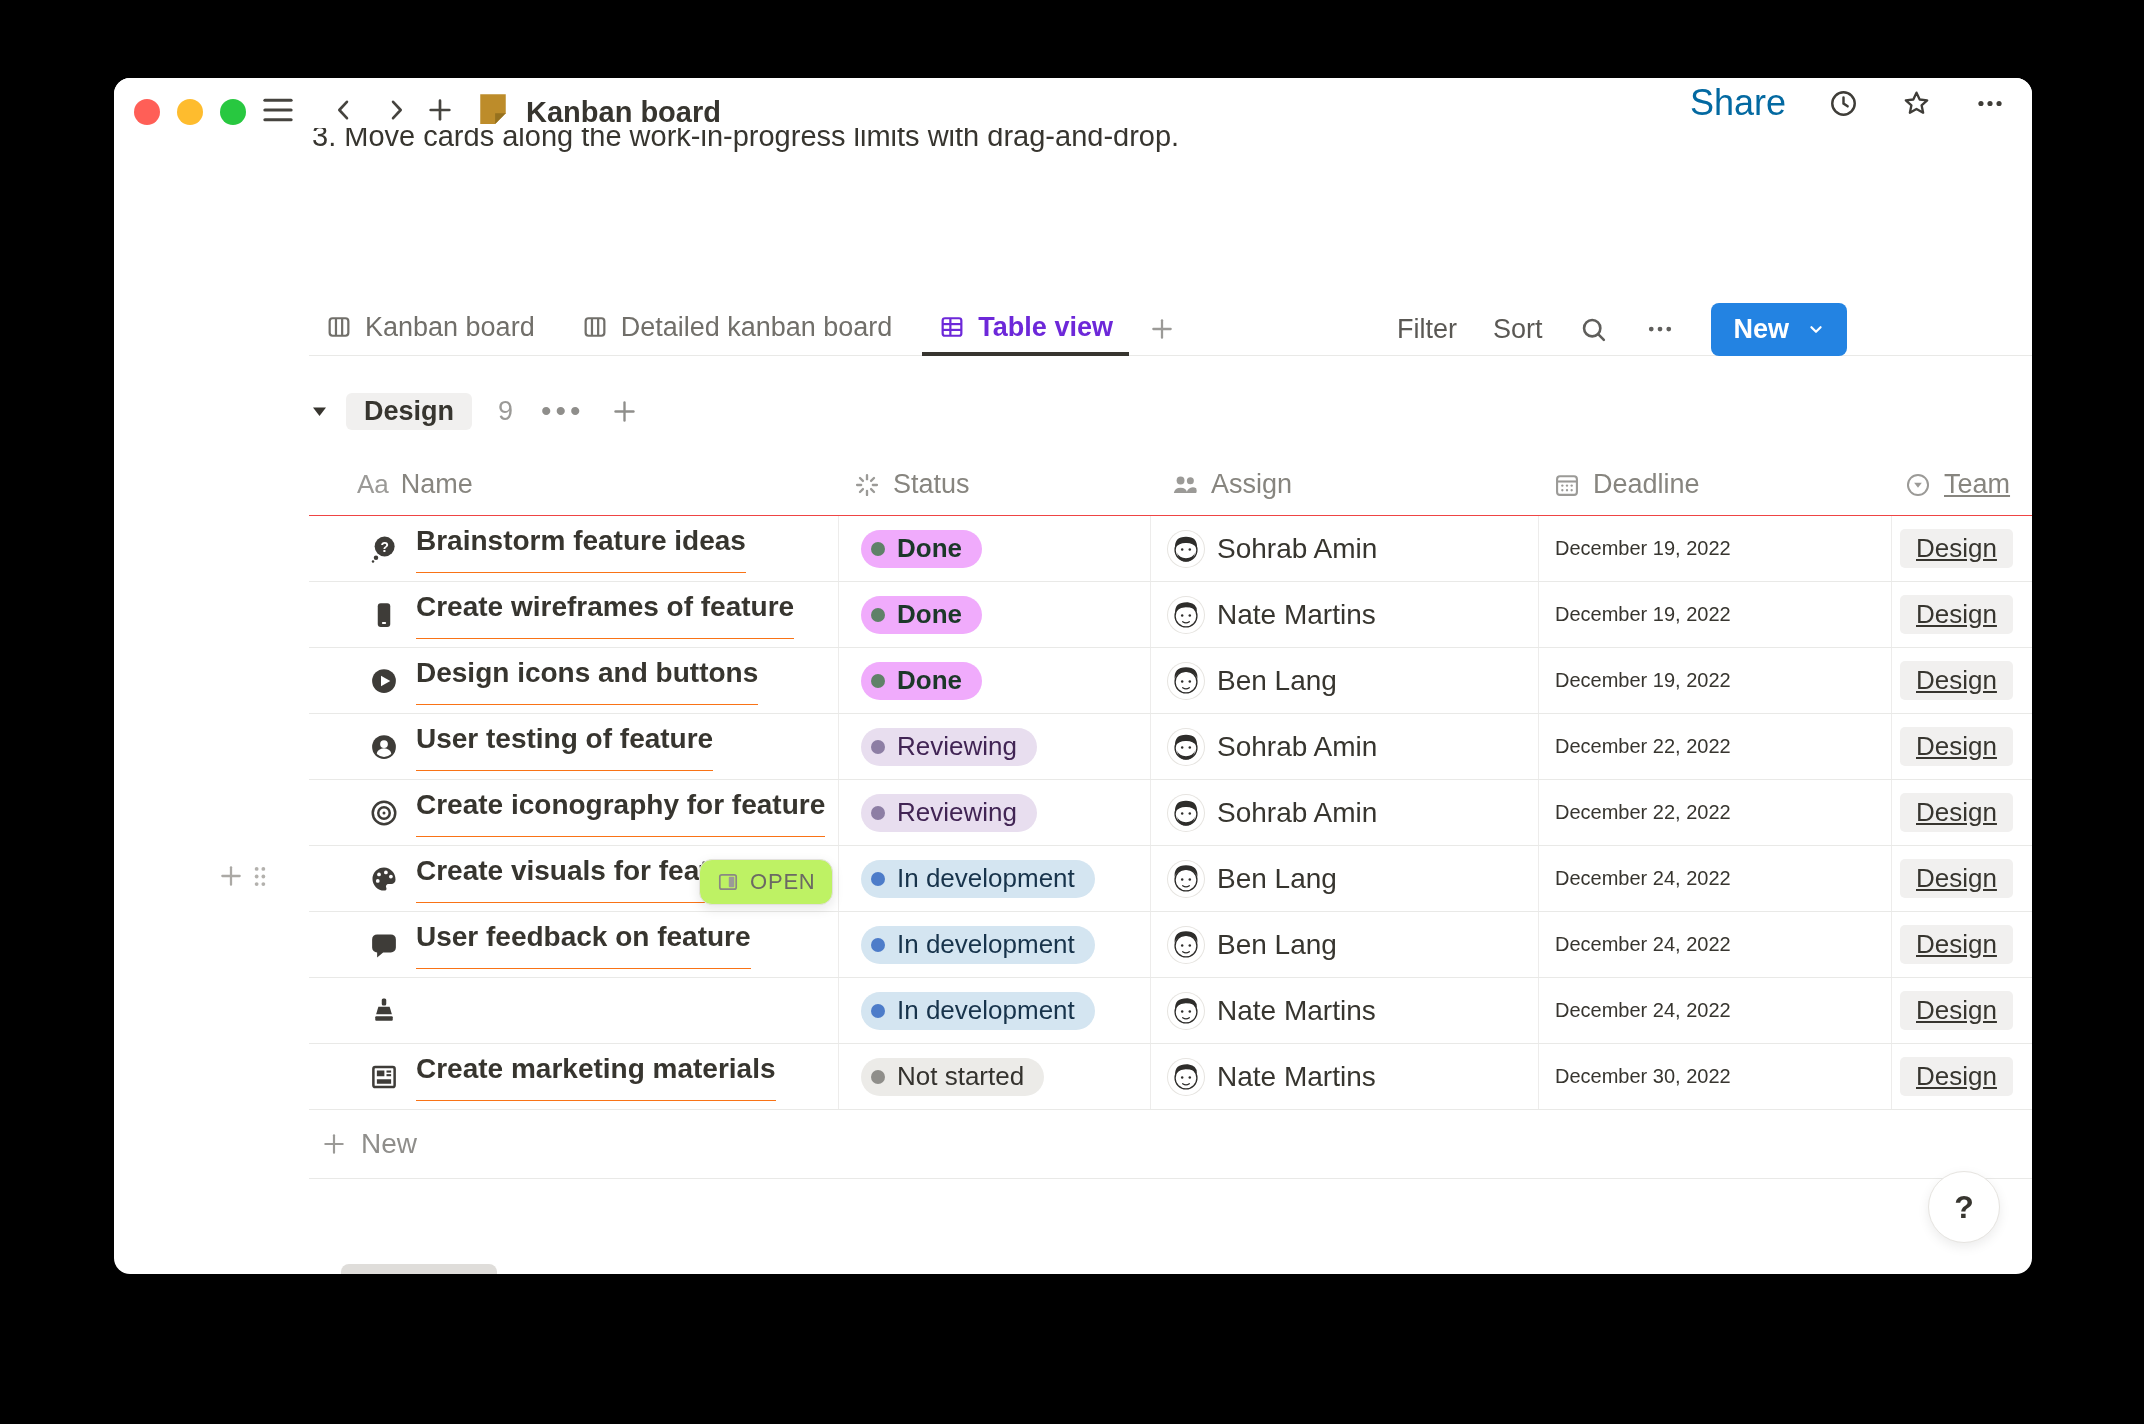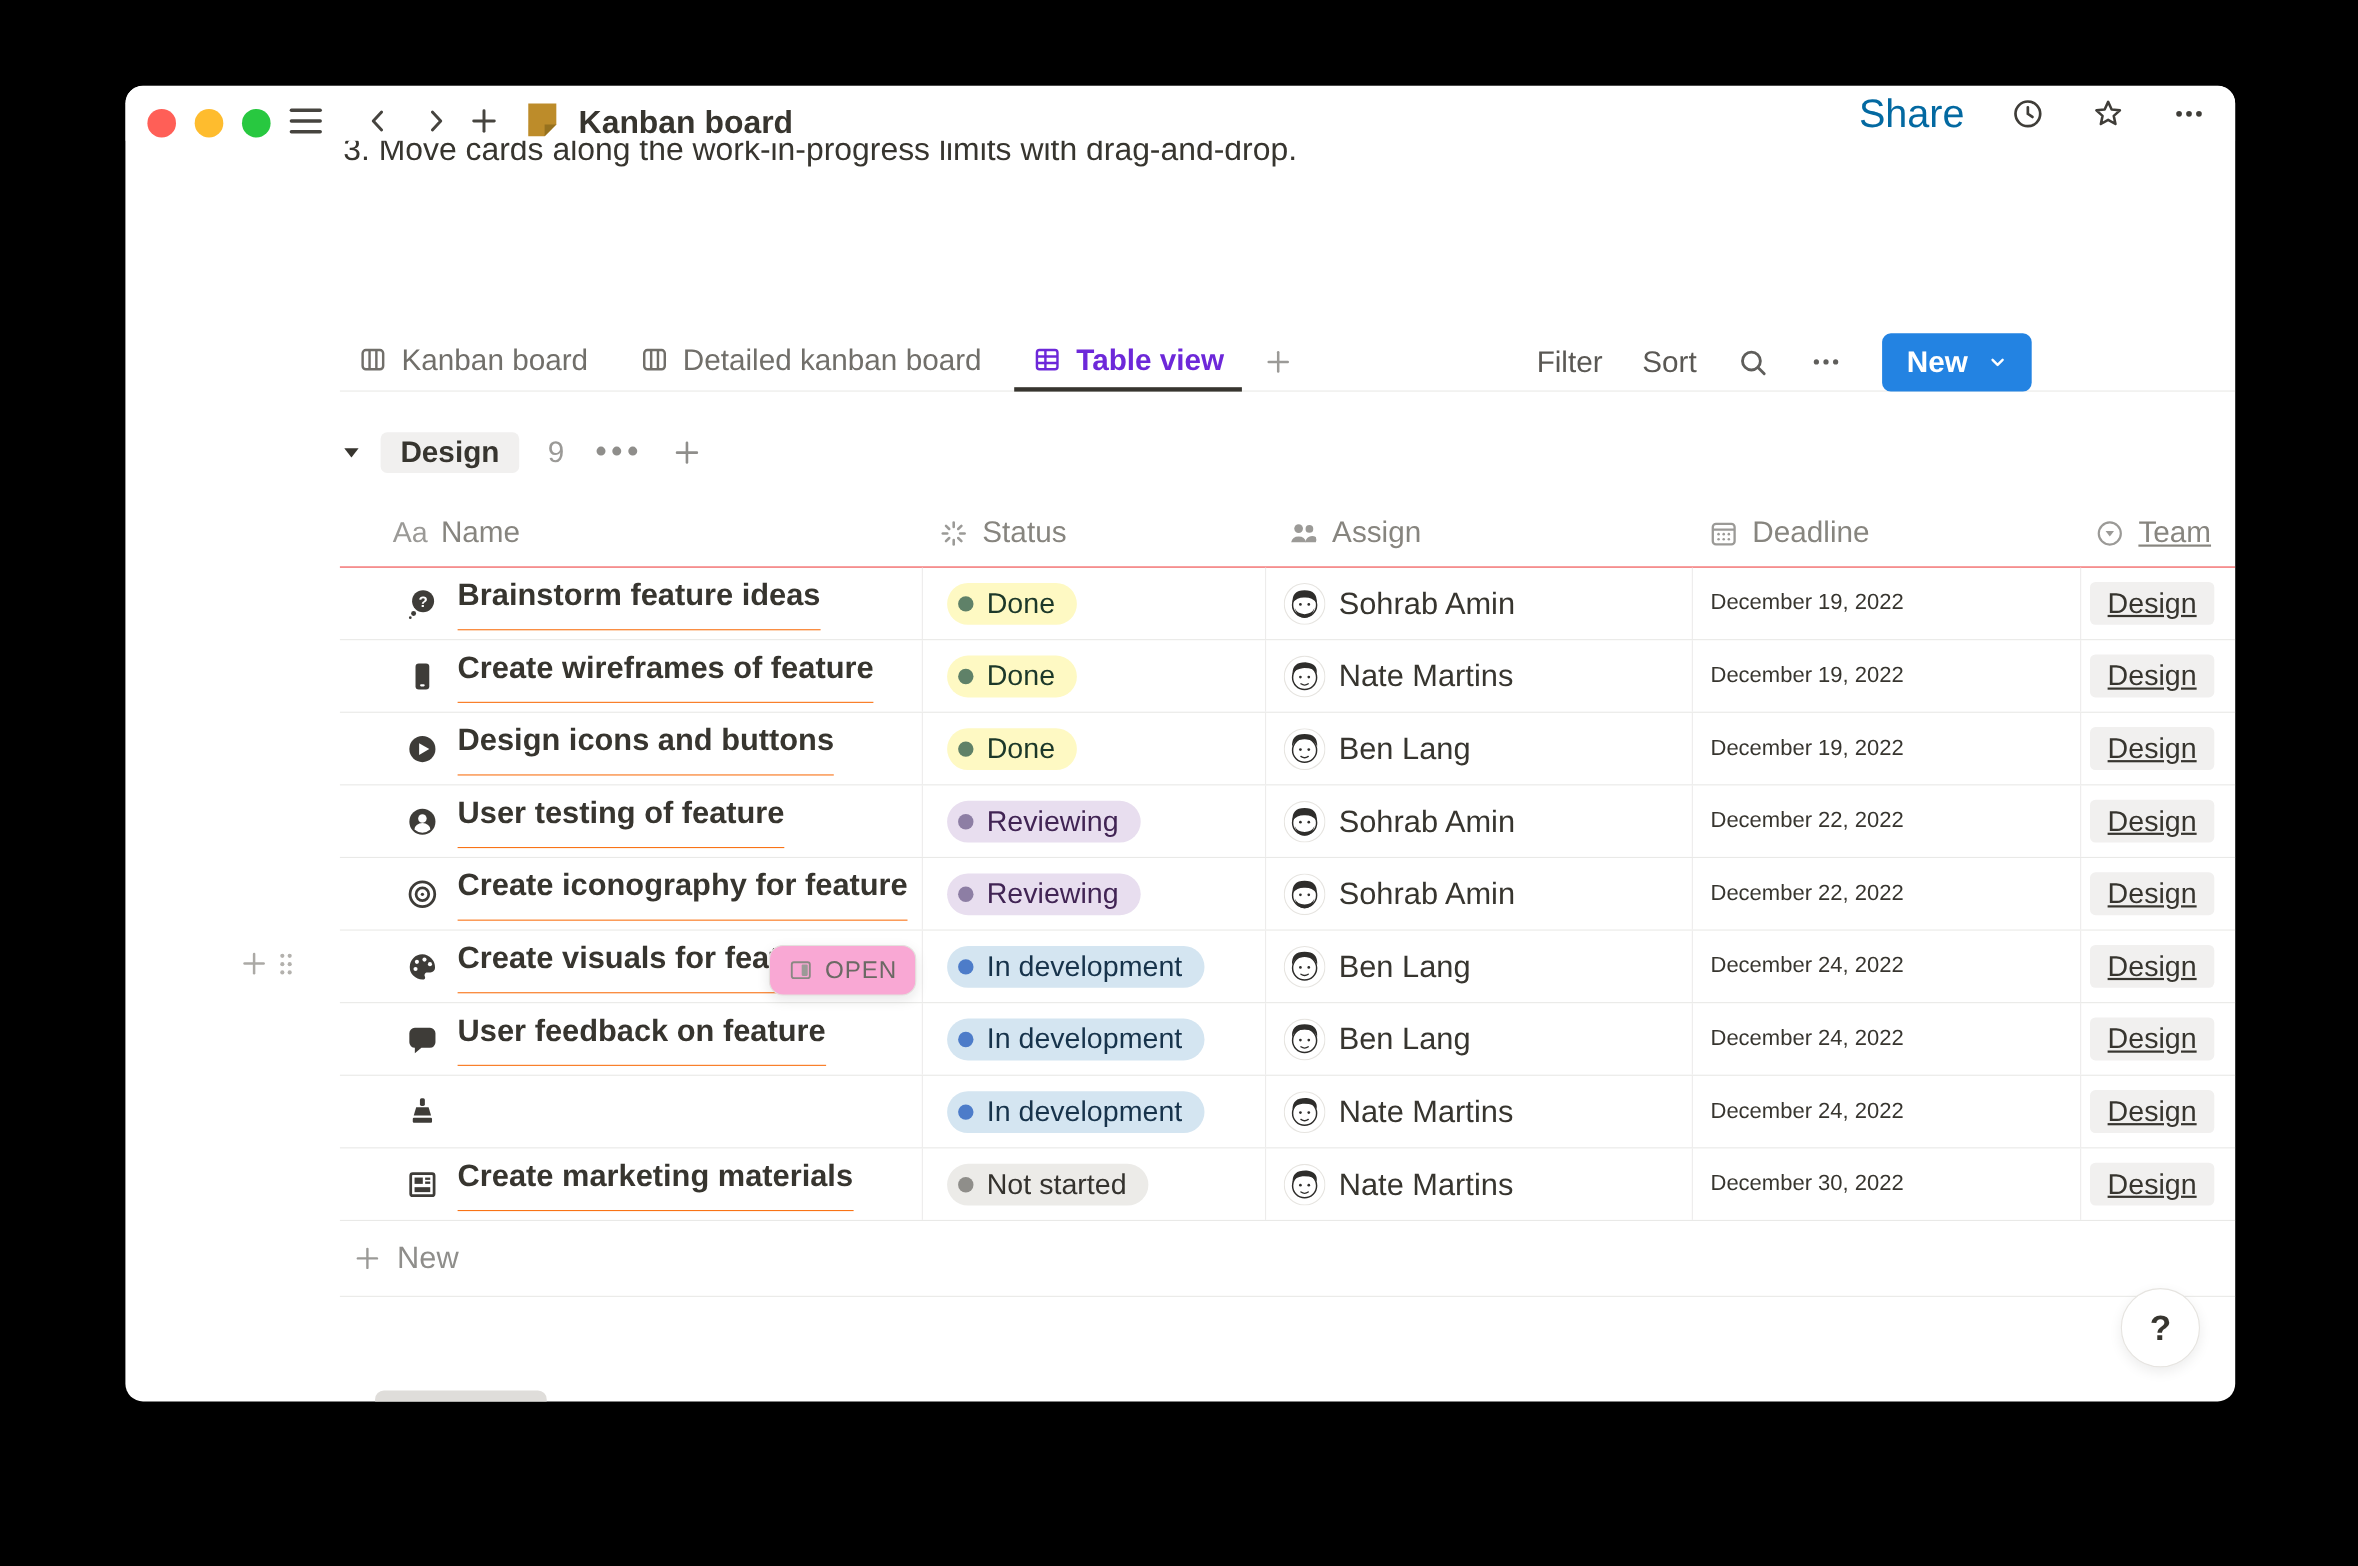--- a/index.html
+++ b/index.html
@@ -55,32 +55,32 @@
   .td.b{border-right:1px solid #EDECEB;}
   .td.c1{padding-left:60px;gap:17px;}
   .td.c2{padding-left:22px;}
   .td.c3{padding-left:16px;gap:12px;}
   .td.c4{padding-left:16px;font-size:20px;color:#37352F;align-items:center;}
   .td.c5{padding-left:8px;}
   .rname{font-size:28px;font-weight:600;color:#37352F;border-bottom:1px solid #f97316;padding-bottom:15px;white-space:nowrap;}
   .ricon{display:flex;align-items:center;color:#3E3C38;flex:0 0 auto;}
   .pill{display:inline-flex;align-items:center;gap:12px;height:38px;padding:0 20px 0 10px;border-radius:19px;font-size:26px;white-space:nowrap;}
   .pill .dot{width:14px;height:14px;border-radius:50%;flex:0 0 auto;}
-  .st-done{background:#fef9c3;color:#1C3829;}   .st-done .dot{background:#5F8168;}
+  .st-done{background:#f0abfc;color:#1C3829;font-weight:bold;}   .st-done .dot{background:#5F8168;}
   .st-review{background:#E8DEEF;color:#412454;} .st-review .dot{background:#8D7EA4;}
   .st-dev{background:#D4E5F1;color:#17334B;}    .st-dev .dot{background:#4D7CC9;}
   .st-none{background:#ECEBE8;color:#34322E;}   .st-none .dot{background:#8F8E8A;}
   .avatar{width:38px;height:38px;border-radius:50%;overflow:hidden;flex:0 0 auto;background:#fff;box-shadow:0 0 0 1px #E6E4E0 inset;}
   .aname{font-size:28px;color:#37352F;white-space:nowrap;}
   .teampill{background:#F1F0EF;border-radius:5px;padding:4px 16px;font-size:26px;color:#37352F;}
   .newrow{position:absolute;left:195px;right:0;top:1032px;height:69px;display:flex;align-items:center;gap:14px;padding-left:12px;border-bottom:1px solid #E9E9E7;color:#8F8E8B;font-size:28px;box-sizing:border-box;z-index:2;}
   
   .hover-plus{position:absolute;left:104px;top:785px;color:#ABA9A5;z-index:3;}
   .drag-handle{position:absolute;left:138px;top:787px;color:#B3B1AD;z-index:3;}
-  .open-btn{position:absolute;left:585px;top:781px;height:46px;padding:0 16px;display:flex;align-items:center;gap:10px;background:#f9a8d4;border:1px solid #E3E1DD;border-radius:13px;box-shadow:0 4px 12px rgba(15,15,15,.1);font-size:22px;font-weight:500;letter-spacing:.8px;color:#6B6964;z-index:5;box-sizing:border-box;}
+  .open-btn{position:absolute;left:585px;top:781px;height:46px;padding:0 16px;display:flex;align-items:center;gap:10px;background:#bef264;border:1px solid #E3E1DD;border-radius:13px;box-shadow:0 4px 12px rgba(15,15,15,.1);font-size:22px;font-weight:500;letter-spacing:.8px;color:#6B6964;z-index:5;box-sizing:border-box;}
   .help-btn{position:absolute;left:1814px;top:1093px;width:72px;height:72px;border-radius:50%;background:#fff;border:1px solid #E6E4E0;box-shadow:0 4px 12px rgba(15,15,15,.08);display:flex;align-items:center;justify-content:center;font-size:32px;font-weight:600;color:#37352F;z-index:6;box-sizing:border-box;}
   .partial-pill{position:absolute;left:227px;top:1186px;width:156px;height:14px;background:#DFDDDA;border-radius:8px 8px 0 0;z-index:2;}
   .dots3{font-size:30px;letter-spacing:4px;line-height:1;}
   svg{display:block;}
 </style>
 </head>
 <body>
 
 <div class="window">
 

